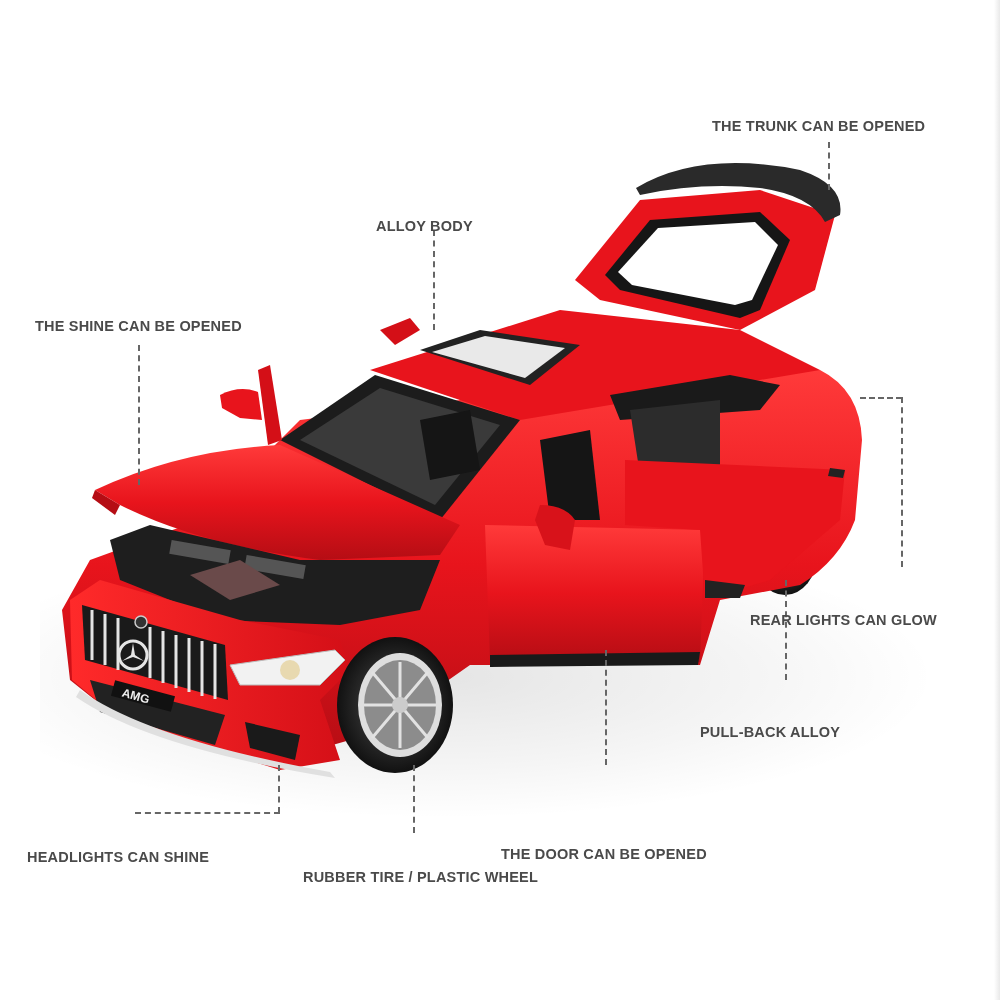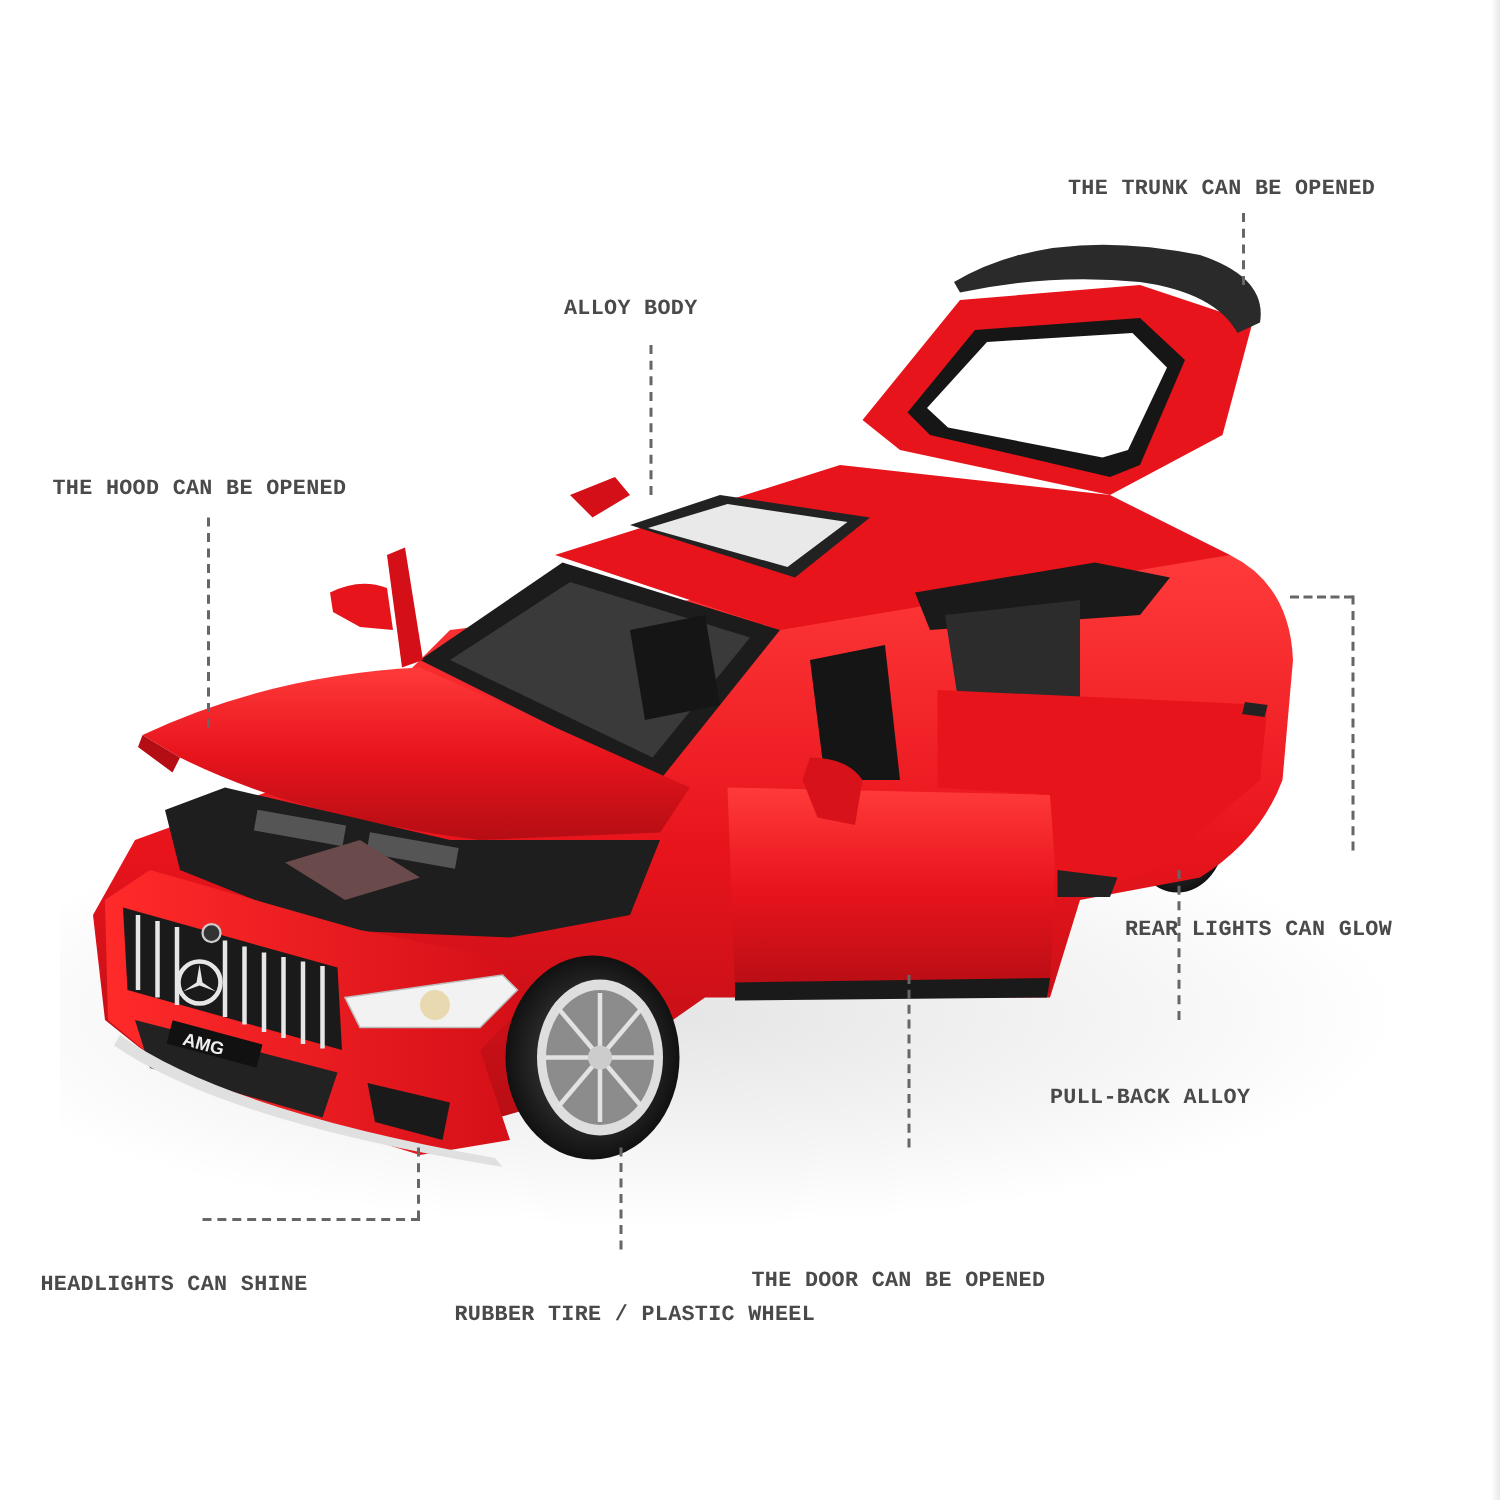--- a/index.html
+++ b/index.html
@@ -13,21 +13,21 @@
       position: absolute; left: 40px; top: 560px; width: 900px; height: 260px;
       background: radial-gradient(ellipse at 45% 45%, rgba(0,0,0,0.10) 0%, rgba(0,0,0,0.04) 45%, rgba(255,255,255,0) 70%);
     }
     .right-edge {
       position: absolute; right: 0; top: 0; width: 6px; height: 1000px;
       background: linear-gradient(to right, #ffffff, #e9e9e9);
     }
     svg.car { position: absolute; left: 0; top: 0; }
     .label {
       position: absolute; color: #4a4a4a; font-weight: bold; font-size: 14.5px;
-      letter-spacing: 0.2px; white-space: nowrap; font-family: Liberation Mono, monospace;
+      letter-spacing: 0.2px; white-space: nowrap;
     }
     .dash-v { position: absolute; width: 0; border-left: 2px dashed #666; }
     .dash-h { position: absolute; height: 0; border-top: 2px dashed #666; }
     .watermark {
       position: absolute; left: 338px; top: 608px;
       font-family: "DejaVu Sans", sans-serif; font-size: 20px;
       color: rgba(255,235,235,0.85); white-space: nowrap;
     }
   </style>
 </head>
@@ -167,21 +167,21 @@
   <div class="dash-v" style="left:138px; top:345px; height:140px;"></div>
   <div class="dash-h" style="left:860px; top:397px; width:42px;"></div>
   <div class="dash-v" style="left:901px; top:397px; height:170px;"></div>
   <div class="dash-v" style="left:785px; top:580px; height:100px;"></div>
   <div class="dash-v" style="left:605px; top:650px; height:115px;"></div>
   <div class="dash-v" style="left:278px; top:765px; height:48px;"></div>
   <div class="dash-h" style="left:135px; top:812px; width:145px;"></div>
   <div class="dash-v" style="left:413px; top:765px; height:68px;"></div>
 
   <div class="label" style="left:712px; top:118px;">THE TRUNK CAN BE OPENED</div>
-  <div class="label" style="left:376px; top:198px;">ALLOY BODY</div>
-  <div class="label" style="left:35px; top:318px;">THE HOOD CAN BE OPENED</div>
+  <div class="label" style="left:376px; top:218px;">ALLOY BODY</div>
+  <div class="label" style="left:35px; top:318px;">THE SHINE CAN BE OPENED</div>
   <div class="label" style="left:750px; top:612px;">REAR LIGHTS CAN GLOW</div>
   <div class="label" style="left:700px; top:724px;">PULL-BACK ALLOY</div>
   <div class="label" style="left:501px; top:834px;margin-top:12px;">THE DOOR CAN BE OPENED</div>
   <div class="label" style="left:27px; top:849px;text-align:right;">HEADLIGHTS CAN SHINE</div>
   <div class="label" style="left:303px; top:869px;">RUBBER TIRE / PLASTIC WHEEL</div>
 
 </div>
 
 </body></html>

